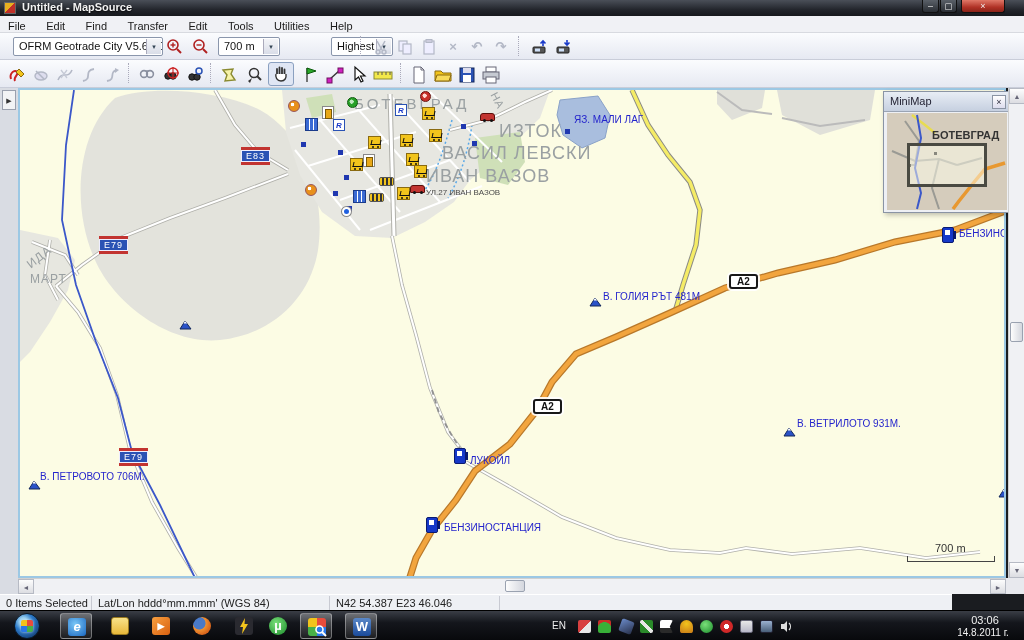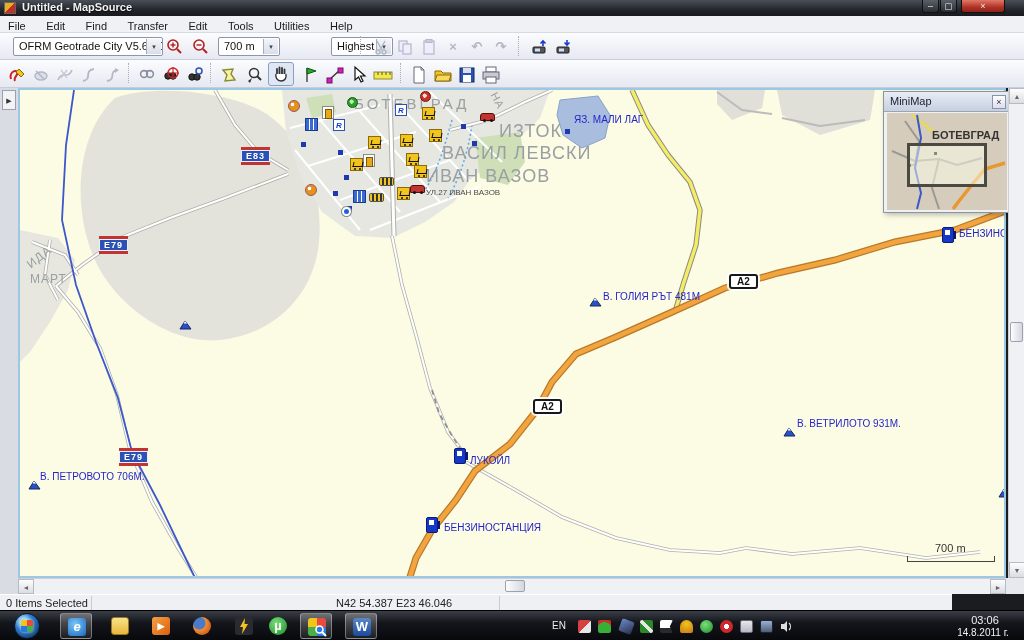--- a/index.html
+++ b/index.html
@@ -38,21 +38,21 @@
   #map { position:absolute; left:18px; top:88px; width:988px; height:490px; background:#fcfce4;
     border:2px solid #9cc8e4; overflow:hidden; }
   #map svg { position:absolute; left:0; top:0; }
 
   .poi-label { position:absolute; color:#2424cc; font-size:10px; white-space:nowrap; }
   .district { position:absolute; color:#9aa0a2; font-size:18px; white-space:nowrap; letter-spacing:1px; }
   .city-big { position:absolute; color:#9aa0a2; font-size:15px; letter-spacing:3px; white-space:nowrap; }
   .street-small { position:absolute; color:#4a4a4a; font-size:8px; white-space:nowrap; }
   .rot { transform-origin:left top; }
 
-  .e-shield { position:absolute; background:#2a52b4; color:#fff; font-size:9px; font-weight:bold; letter-spacing:1px;
+  .e-shield { position:absolute; background:#2a52b4; color:#fff; font-size:9px; font-weight:normal; letter-spacing:1px;
     padding:1px 5px; border-top:3px solid #c23430; border-bottom:3px solid #c23430; box-shadow:inset 0 0 0 1px #eef; }
   .a-shield { position:absolute; background:#fff; color:#111; font-size:10px; font-weight:bold;
     border:2px solid #181818; border-radius:3px; padding:0 6px; box-shadow:0 0 0 2px rgba(255,255,255,.9); }
 
   .poi { position:absolute; }
   .i-ball { width:12px; height:12px; border-radius:50%; background:radial-gradient(circle at 35% 35%, #fff 0 20%, #e8901c 22%); border:1px solid #955; }
   .i-fork { width:13px; height:13px; background:#3a6ad4; border:1px solid #1a3a8a;
     background-image:linear-gradient(90deg, transparent 3px,#fff 3px 4px,transparent 4px 7px,#fff 7px 8px,transparent 8px); }
   .i-beer { width:12px; height:13px; background:#fff; border:1px solid #888; }
   .i-beer::before { content:""; position:absolute; left:2px; top:2px; width:5px; height:8px; background:#e8a818; border:1px solid #7a5a08; }
@@ -513,20 +513,21 @@
 </div>
 <div class="hscroll">
   <div class="scroll-btn" style="left:0; top:0; height:15px;">◄</div>
   <div class="scroll-thumb" style="left:487px; top:1px; width:20px; height:12px;"></div>
   <div class="scroll-btn" style="right:0; top:0; height:15px;">►</div>
 </div>
 <div class="corner"></div>
 
 <div class="statusbar">
   <div class="sb-seg" style="left:0; width:92px;">0 Items Selected</div>
+  <div class="sb-seg" style="left:92px; width:238px;">Lat/Lon hddd°mm.mmm' (WGS 84)</div>
   <div class="sb-seg" style="left:330px; width:170px;">N42 54.387 E23 46.046</div>
 </div>
 
 <div class="taskbar">
   <div class="start-orb"></div>
   <div class="task-icon active" style="left:60px;">
     <span class="ti-glyph" style="background:radial-gradient(circle at 40% 35%, #7ac8f8, #1a66c0); font-style:italic;">e</span>
   </div>
   <div class="task-icon" style="left:104px;">
     <span class="ti-glyph" style="background:linear-gradient(#f8e28a,#e8b83a); border:1px solid #9a7a20;"></span>

